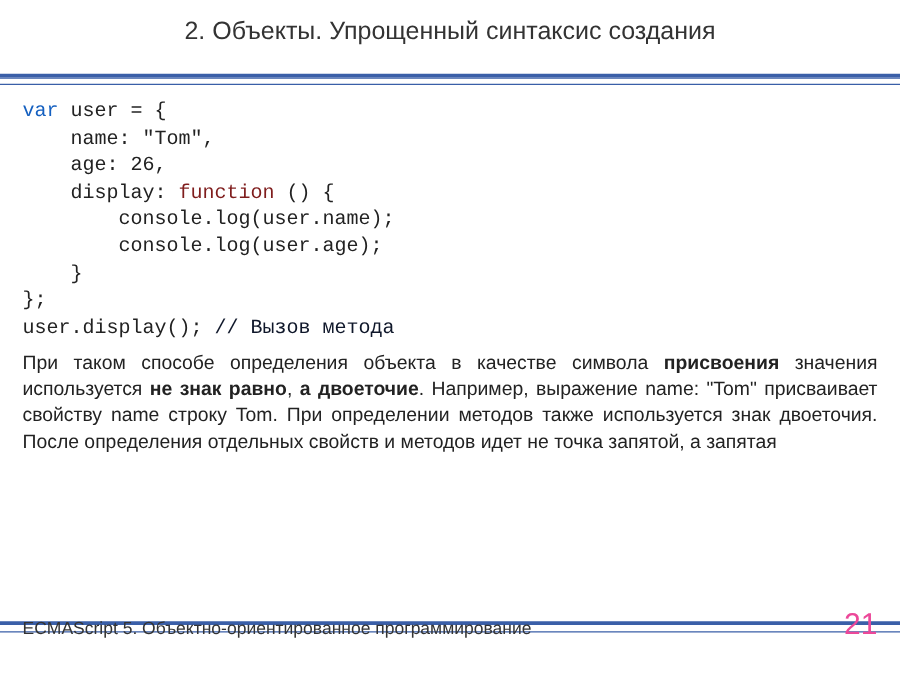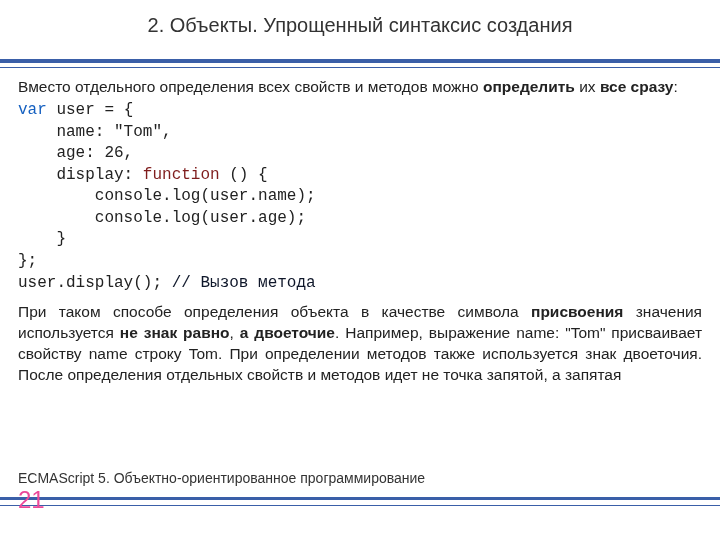--- a/index.html
+++ b/index.html
@@ -65,36 +65,32 @@
     border-top:1px solid #3a5fa8;
   }
   .footer {
     position: absolute;
     left: 0; right: 0;
     bottom: 10px;
     display: flex;
     justify-content: space-between;
     align-items: baseline;
     padding: 16px 18px;
-    flex-direction: column;
   }
   .footer-text { font-size: 14px; color: #333; }
   .page-num { font-size: 24px; color: #ec4899; }
 </style>
 </head>
 <body>
 <div class="page">
 
   <div class="title">2. Объекты. Упрощенный синтаксис создания</div>
   <div class="rule-top"></div>
 
   <div class="content">
-    <div class="para1">
-      <span>Вместо отдельного определения всех свойств и методов можно </span><b>определить</b><span> их </span><b>все сразу</b><span>:</span>
-    </div>
 
     <div class="code"><span class="kw-var">var</span><span> user = {</span>
 <span>    name: "Tom",</span>
 <span>    age: 26,</span>
 <span>    display: </span><span class="kw-fn">function</span><span> () {</span>
 <span>        console.log(user.name);</span>
 <span>        console.log(user.age);</span>
 <span>    }</span>
 <span>};</span>
 <span>user.display(); </span><span class="kw-cmt">// Вызов метода</span></div>

